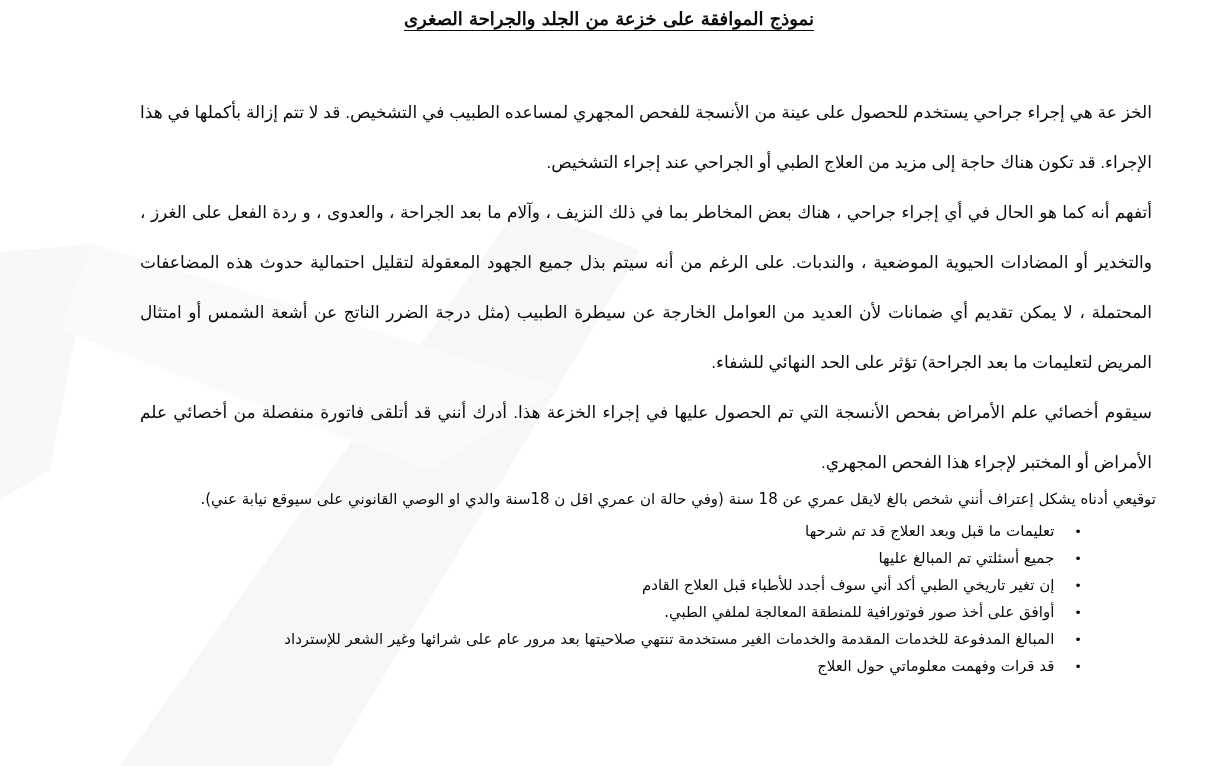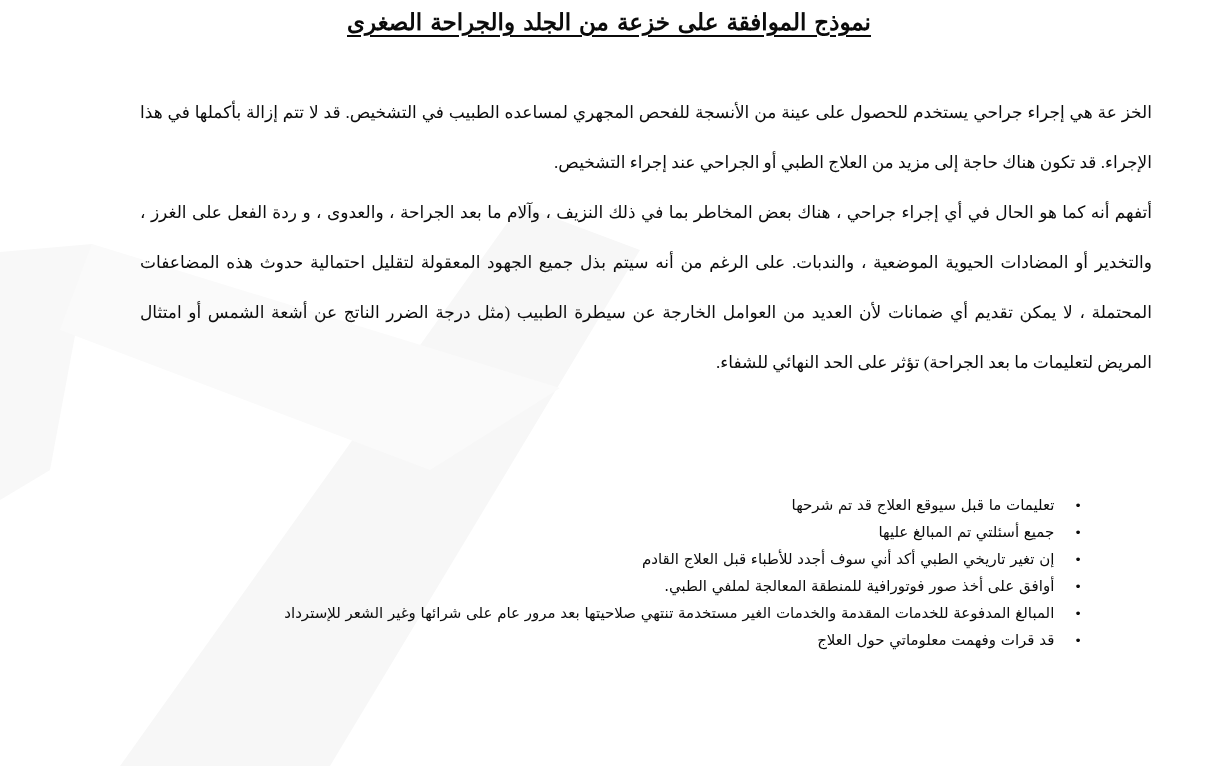--- a/index.html
+++ b/index.html
@@ -20,32 +20,32 @@
   .content-layer { position:relative; z-index:1; }
 
   .doc-title-wrap {
     position:absolute; top:8px; left:0; right:0;
     text-align:center;
     direction:rtl;
   }
   .doc-title {
     display:inline-block;
     font-family:"DejaVu Serif", "Liberation Serif", serif;
-    font-size:23px;
+    font-size:18px;
     font-weight:bold;
     text-decoration:underline;
     text-underline-offset:5px;
     letter-spacing:0.5px;
   }
 
   .body-text {
     position:absolute;
     top:88px; right:66px; left:140px;
     direction:rtl;
-    font-family:Liberation Serif, serif;
+    font-family:Liberation Sans, sans-serif;
     font-size:17px;
     line-height:50px;
     text-align:justify;
   }
   .body-text p { margin:0; }
 
   .sig-section {
     position:absolute;
     top:486px; right:62px; left:140px;
     direction:rtl;
@@ -88,28 +88,30 @@
 
   <div class="content-layer">
 
     <div class="doc-title-wrap">
       <span class="doc-title">نموذج الموافقة على خزعة من الجلد والجراحة الصغرى</span>
     </div>
 
     <div class="body-text">
       <p>الخز عة هي إجراء جراحي يستخدم للحصول على عينة من الأنسجة للفحص المجهري لمساعده الطبيب في التشخيص. قد لا تتم إزالة بأكملها في هذا الإجراء. قد تكون هناك حاجة إلى مزيد من العلاج الطبي أو الجراحي عند إجراء التشخيص.</p>
       <p>أتفهم أنه كما هو الحال في أي إجراء جراحي ، هناك بعض المخاطر بما في ذلك النزيف ، وآلام ما بعد الجراحة ، والعدوى ، و ردة الفعل على الغرز ، والتخدير أو المضادات الحيوية الموضعية ، والندبات. على الرغم من أنه سيتم بذل جميع الجهود المعقولة لتقليل احتمالية حدوث هذه المضاعفات المحتملة ، لا يمكن تقديم أي ضمانات لأن العديد من العوامل الخارجة عن سيطرة الطبيب (مثل درجة الضرر الناتج عن أشعة الشمس أو امتثال المريض لتعليمات ما بعد الجراحة) تؤثر على الحد النهائي للشفاء.</p>
+      <p>سيقوم أخصائي علم الأمراض بفحص الأنسجة التي تم الحصول عليها في إجراء الخزعة هذا. أدرك أنني قد أتلقى فاتورة منفصلة من أخصائي علم الأمراض أو المختبر لإجراء هذا الفحص المجهري.</p>
     </div>
 
     <div class="sig-section">
+      <p class="sig-intro">توقيعي أدناه يشكل إعتراف أنني شخص بالغ لايقل عمري عن 18 سنة (وفي حالة ان عمري اقل ن 18سنة والدي او الوصي القانوني على سيوقع نيابة عني).</p>
 
       <div class="bullet-list">
         <div class="bullet-row">
           <span class="bullet-dot">•</span>
-          <span class="bullet-text">تعليمات ما قبل سيوقع العلاج قد تم شرحها</span>
+          <span class="bullet-text">تعليمات ما قبل وبعد العلاج قد تم شرحها</span>
         </div>
         <div class="bullet-row">
           <span class="bullet-dot">•</span>
           <span class="bullet-text">جميع أسئلتي تم المبالغ عليها</span>
         </div>
         <div class="bullet-row">
           <span class="bullet-dot">•</span>
           <span class="bullet-text">إن تغير تاريخي الطبي أكد أني سوف أجدد للأطباء قبل العلاج القادم</span>
         </div>
         <div class="bullet-row">

